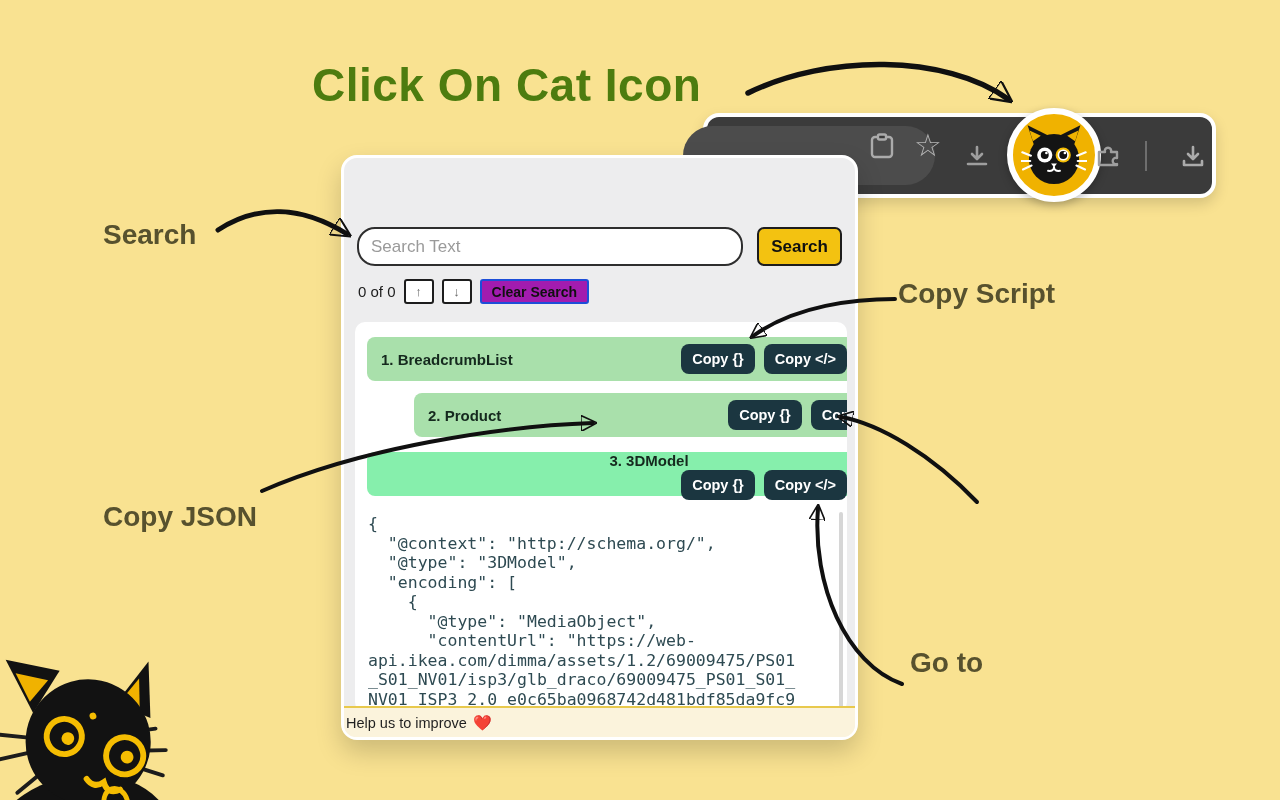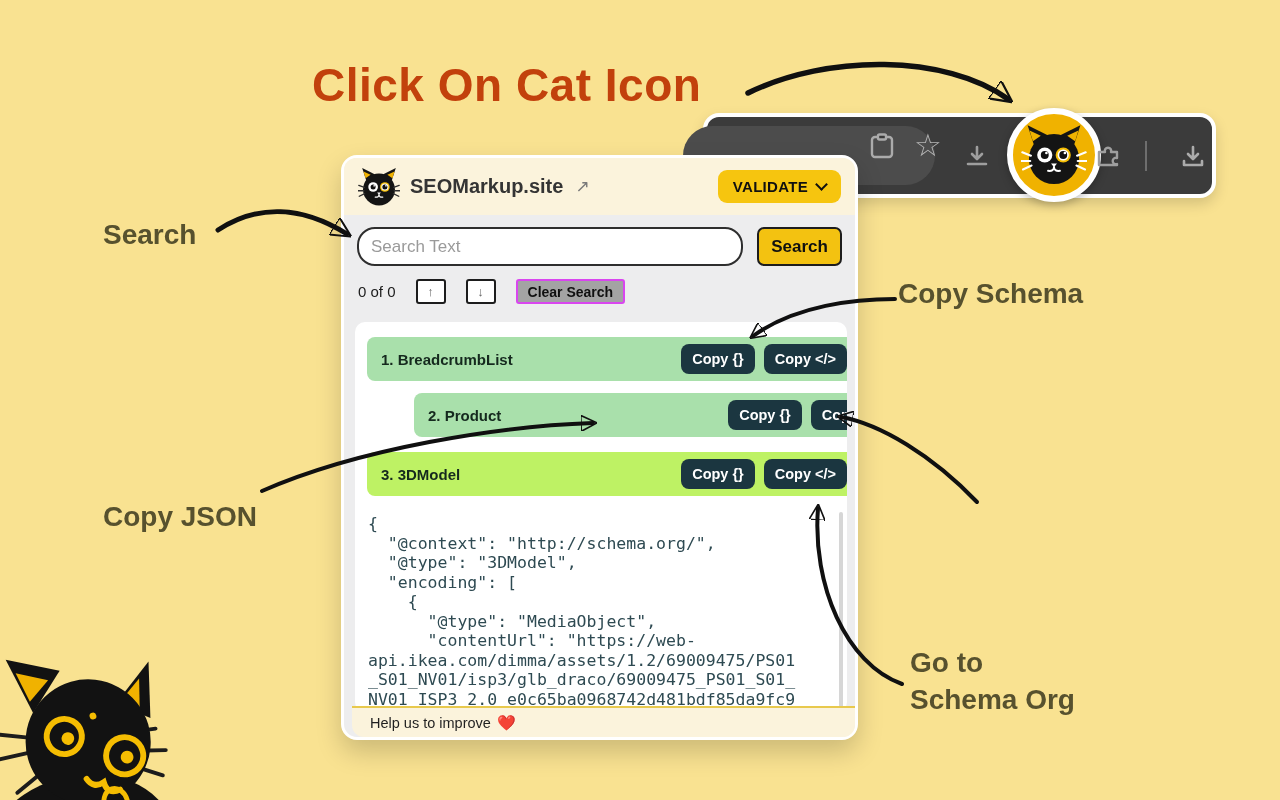--- a/index.html
+++ b/index.html
@@ -6,21 +6,21 @@
   html,body { width:1280px; height:800px; }
   .stage {
     position:relative; width:1280px; height:800px; overflow:hidden;
     background:#F9E291;
     font-family:"Liberation Sans", sans-serif;
   }
 
   
   .big-title {
     position:absolute; left:312px; top:58px;
-    font-size:46px; font-weight:800; color:#c2410c; letter-spacing:0.5px;
+    font-size:46px; font-weight:800; color:#4d7c0f; letter-spacing:0.5px;
   }
 
   
   .ann {
     position:absolute; font-size:28px; font-weight:800; color:#57512E;
   }
   .ann-search   { left:103px; top:219px; }
   .ann-copyscript { left:898px; top:278px; }
   .ann-copyjson { left:103px; top:501px; }
   .ann-download { left:898px; top:501px; }
@@ -81,40 +81,40 @@
     position:absolute; left:13px; top:69px; width:386px; height:39px;
     border:2px solid #2e2e2e; border-radius:18px; background:#fff;
     font-family:inherit; font-size:17px; color:#333; padding:0 12px; outline:none;
   }
   .search-input::placeholder { color:#9a9a9a; }
   .search-btn {
     position:absolute; left:413px; top:69px; width:85px; height:39px;
     background:#F3C211; border:2px solid #1d1d1d; border-radius:7px;
     font-family:inherit; font-size:17px; font-weight:600; color:#101010; cursor:pointer;
   }
-  .match-row { position:absolute; left:14px; top:121px; display:flex; align-items:center; gap:20px; }
+  .match-row { position:absolute; left:14px; top:121px; display:flex; align-items:center; gap:8px; }
   .match-count { font-size:15px; color:#1c1c1c; }
   .nav-btn {
     width:30px; height:25px; background:#fff; border:2px solid #1d1d1d; border-radius:3px;
     font-family:inherit; font-size:13px; color:#666; cursor:pointer; line-height:1;
   }
   .clear-btn {
-    height:25px; background:#a3a3a3; border:2px solid #d946ef; border-radius:3px;
+    height:25px; background:#a21caf; border:2px solid #1d4ed8; border-radius:3px;
     font-family:inherit; font-size:14px; font-weight:600; color:#101010; padding:0 10px; cursor:pointer;
   }
 
   .panel {
     position:absolute; left:11px; top:164px; width:492px; height:390px;
     background:#ffffff; border-radius:10px; overflow:hidden;
   }
   .result-row {
     position:absolute; left:12px; width:564px; height:44px; border-radius:8px;
     background:#A9E0AB; display:flex; align-items:center; padding:0 14px;
   }
-  .result-row.active { background:#bef264; }
+  .result-row.active { background:#86efac;flex-direction:column; }
   .row-1 { top:15px; } .row-2 { top:71px;margin-left:47px; } .row-3 { top:130px; }
   .row-label { font-size:15px; font-weight:700; color:#15291e; }
   .row-actions { margin-left:auto; display:flex; align-items:center; gap:9px; }
   .copy-btn {
     background:#1B3640; color:#fff; border:none; border-radius:8px;
     font-family:inherit; font-size:14.5px; font-weight:700; padding:7px 11px; cursor:pointer;
   }
   .dl-btn {
     background:#1B3640; border:none; border-radius:8px; width:34px; height:31px;
     display:flex; align-items:center; justify-content:center; cursor:pointer; color:#C9D4D4;
@@ -127,23 +127,23 @@
   .code {
     position:absolute; left:13px; top:192px; width:462px;
     font-family:"DejaVu Sans Mono", monospace; font-size:16.5px; line-height:19.5px;
     color:#2E4A52; white-space:pre; overflow:hidden;
   }
   .scroll-thumb {
     position:absolute; right:4px; top:190px; width:4px; height:198px;
     background:#d6d6d6; border-radius:2px;
   }
   .popup-footer {
-    position:absolute; left:8px; right:0; bottom:0; height:31px;
+    position:absolute; left:0; right:0; bottom:0; height:31px;
     background:#FBF3DC; border-top:2px solid #E8C94D; border-radius:0 0 12px 12px;
-    display:flex; align-items:center; gap:6px; padding:0 18px; font-size:14.5px; color:#1f1f1f;
+    display:flex; align-items:center; gap:6px; padding:0 2px; font-size:14.5px; color:#1f1f1f;
   }
   .heart { color:#E8272B; font-size:15px; }
 
   
   .corner-cat { position:absolute; left:-18px; bottom:-52px; width:215px; height:230px; z-index:1; }
 </style>
 </head>
 <body>
 
 <div class="stage">
@@ -171,25 +171,24 @@
       <circle cx="64" cy="50" r="6" fill="#111111"></circle>
       <circle cx="66.5" cy="47" r="2" fill="#ffffff"></circle>
       <path d="M45.5 63 L54.5 63 L50 68.5 Z" fill="#ffffff"></path>
       <path d="M50 68 q0 7 -9 6 M50 68 q0 7 9 6" stroke="#ffffff" stroke-width="3" fill="none" stroke-linecap="round"></path>
     </symbol>
   </svg>
 
   <div class="big-title">Click On Cat Icon</div>
 
   <div class="ann ann-search">Search</div>
-  <div class="ann ann-copyscript">Copy Schema</div>
+  <div class="ann ann-copyscript">Copy Script</div>
   <div class="ann ann-copyjson">Copy JSON</div>
   <div class="ann ann-goto">
     <div>Go to</div>
-    <div>Schema Org</div>
   </div>
 
   <div class="toolbar">
     <div class="addressbar"></div>
     <span class="tb-ic tb-clip">
       <svg width="24" height="26" viewBox="0 0 24 26" fill="none" stroke="#ABABAB" stroke-width="2.4" stroke-linejoin="round">
         <rect x="2" y="4" width="20" height="20" rx="3"></rect>
         <rect x="8" y="1.5" width="8" height="5" rx="1.5" fill="#3B3B3B"></rect>
       </svg>
     </span>
@@ -211,31 +210,20 @@
     </span>
     <span class="tb-ic tb-div"></span>
     <span class="tb-ic tb-dl2">
       <svg width="26" height="26" viewBox="0 0 26 26" fill="none" stroke="#ABABAB" stroke-width="2.6" stroke-linecap="round" stroke-linejoin="round">
         <path d="M13 3 V14 M8 10 L13 15 L18 10 M4 17 v4 h18 v-4"></path>
       </svg>
     </span>
   </div>
 
   <div class="popup">
-    <div class="popup-header">
-      <svg class="logo" style="color:#2f2f2f">
-          <use href="#catface"></use>
-        </svg>
-      <span class="site-title">SEOMarkup.site</span>
-      <span class="ext-link">↗</span>
-      <button class="validate-btn">
-        <span>VALIDATE</span>
-        <span class="chev"></span>
-      </button>
-    </div>
 
     <input class="search-input" placeholder="Search Text" style="">
     <button class="search-btn">Search</button>
 
     <div class="match-row">
       <span class="match-count">0 of 0</span>
       <button class="nav-btn">↑</button>
       <button class="nav-btn">↓</button>
       <button class="clear-btn">Clear Search</button>
     </div>

